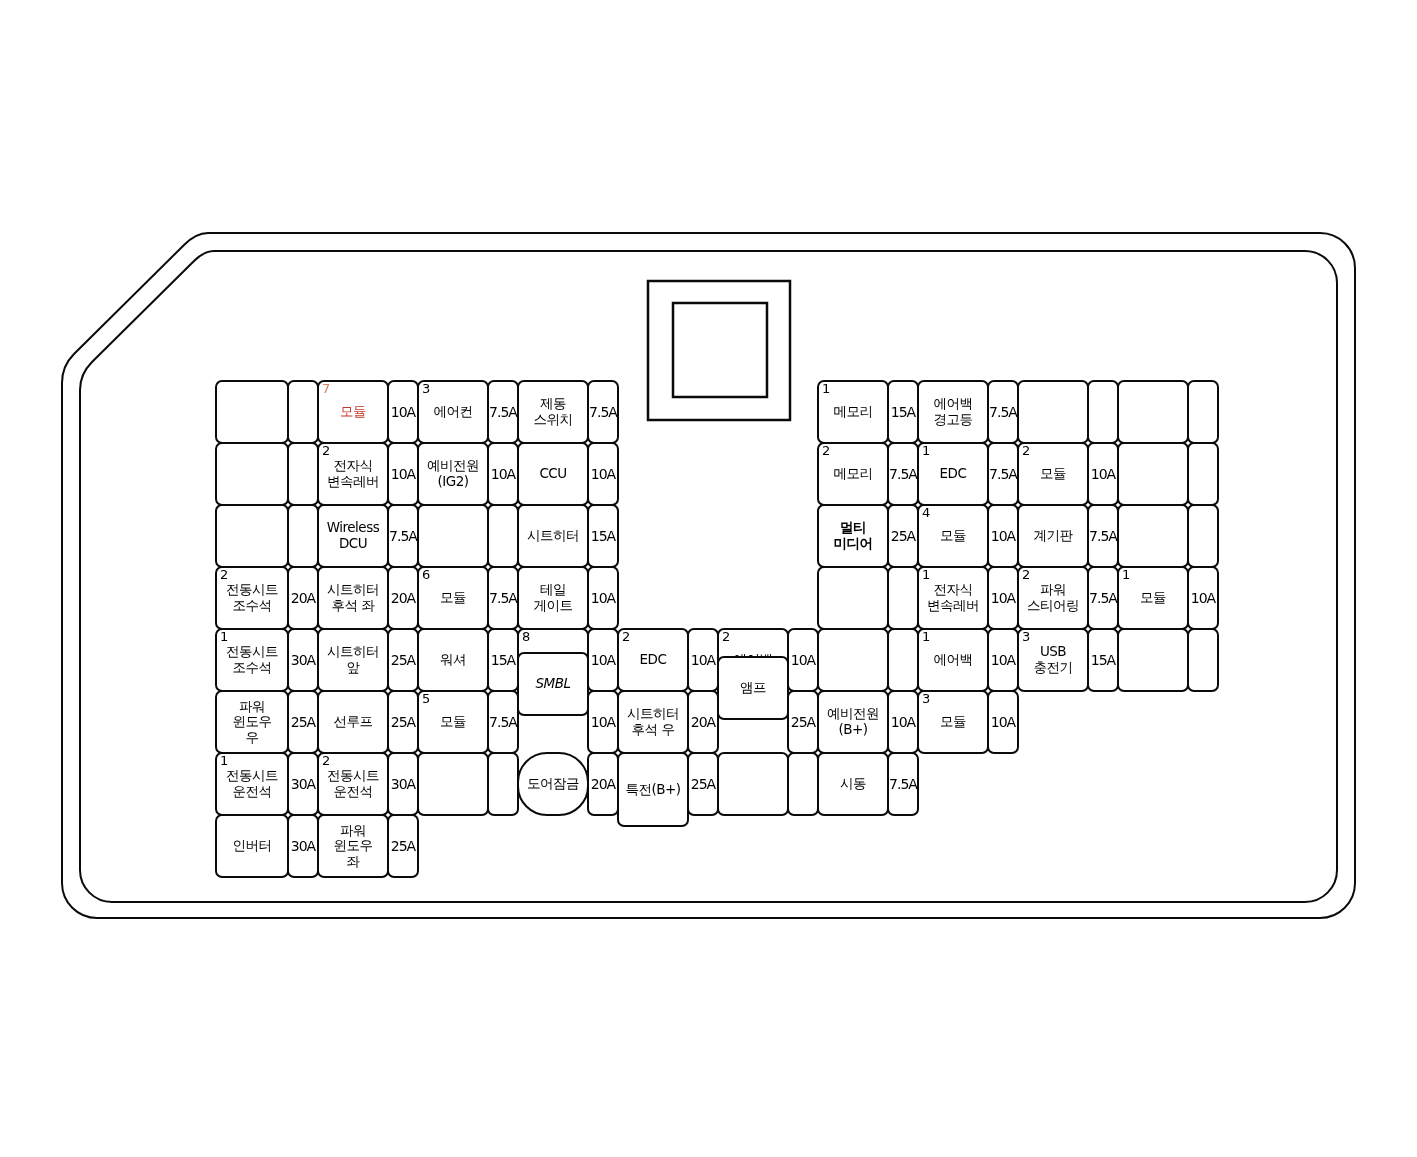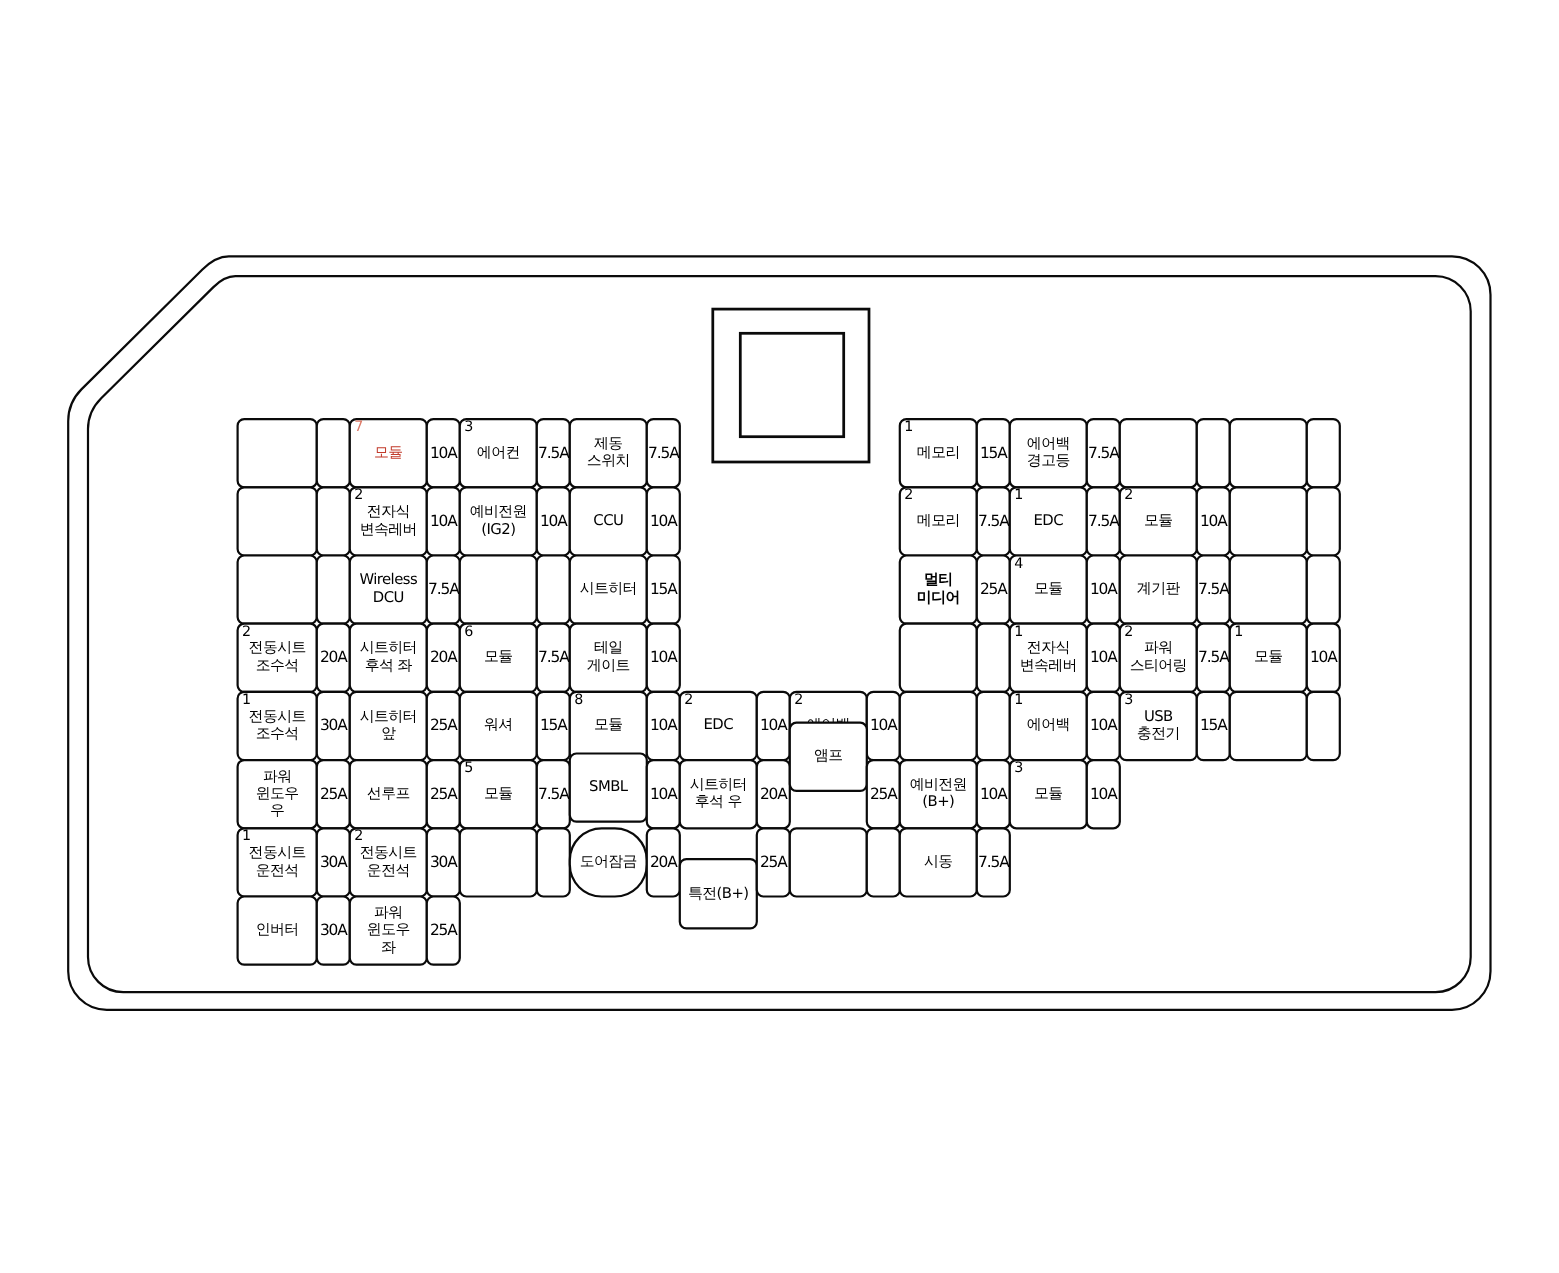--- a/index.html
+++ b/index.html
@@ -150,21 +150,21 @@
       <div class="cell label" style="left: 1117px; top: 628px; width: 72px; height: 64px;"><span class="lbl"></span></div>
       <div class="cell amp" style="left: 1187px; top: 628px; width: 32px; height: 64px;"></div>
       <div class="cell label" style="left: 215px; top: 690px; width: 74px; height: 64px;"><span class="lbl">파워
 윈도우
 우</span></div>
       <div class="cell amp" style="left: 287px; top: 690px; width: 32px; height: 64px;">25A</div>
       <div class="cell label" style="left: 317px; top: 690px; width: 72px; height: 64px;"><span class="lbl">선루프</span></div>
       <div class="cell amp" style="left: 387px; top: 690px; width: 32px; height: 64px;">25A</div>
       <div class="cell label" style="left: 417px; top: 690px; width: 72px; height: 64px;"><span class="idx">5</span><span class="lbl">모듈</span></div>
       <div class="cell amp" style="left: 487px; top: 690px; width: 32px; height: 64px;">7.5A</div>
-      <div class="cell label" style="left: 517px; top: 684px; width: 72px; height: 64px;"><span class="lbl">SMBL</span></div>
+      <div class="cell label" style="left: 517px; top: 652px; width: 72px; height: 64px; font-style: italic;"><span class="lbl">SMBL</span></div>
       <div class="cell amp" style="left: 587px; top: 690px; width: 32px; height: 64px;">10A</div>
       <div class="cell label" style="left: 617px; top: 690px; width: 72px; height: 64px;"><span class="lbl">시트히터
 후석 우</span></div>
       <div class="cell amp" style="left: 687px; top: 690px; width: 32px; height: 64px;">20A</div>
       <div class="cell label" style="left: 717px; top: 656px; width: 72px; height: 64px;"><span class="lbl">앰프</span></div>
       <div class="cell amp" style="left: 787px; top: 690px; width: 32px; height: 64px;">25A</div>
       <div class="cell label" style="left: 817px; top: 690px; width: 72px; height: 64px;"><span class="lbl">예비전원
 (B+)</span></div>
       <div class="cell amp" style="left: 887px; top: 690px; width: 32px; height: 64px;">10A</div>
       <div class="cell label" style="left: 917px; top: 690px; width: 72px; height: 64px;"><span class="idx">3</span><span class="lbl">모듈</span></div>
@@ -172,21 +172,21 @@
       <div class="cell label" style="left: 215px; top: 752px; width: 74px; height: 64px;"><span class="idx">1</span><span class="lbl">전동시트
 운전석</span></div>
       <div class="cell amp" style="left: 287px; top: 752px; width: 32px; height: 64px;">30A</div>
       <div class="cell label" style="left: 317px; top: 752px; width: 72px; height: 64px;"><span class="idx">2</span><span class="lbl">전동시트
 운전석</span></div>
       <div class="cell amp" style="left: 387px; top: 752px; width: 32px; height: 64px;">30A</div>
       <div class="cell label" style="left: 417px; top: 752px; width: 72px; height: 64px;"><span class="lbl"></span></div>
       <div class="cell amp" style="left: 487px; top: 752px; width: 32px; height: 64px;"></div>
       <div class="cell label" style="left: 517px; top: 752px; width: 72px; height: 64px; border-radius: 30px;"><span class="lbl">도어잠금</span></div>
       <div class="cell amp" style="left: 587px; top: 752px; width: 32px; height: 64px;">20A</div>
-      <div class="cell label" style="left: 617px; top: 780px; width: 72px; height: 65px; text-align: right;"><span class="lbl">특전(B+)</span></div>
+      <div class="cell label" style="left: 617px; top: 752px; width: 72px; height: 75px; text-align: right;"><span class="lbl">특전(B+)</span></div>
       <div class="cell amp" style="left: 687px; top: 752px; width: 32px; height: 64px;">25A</div>
       <div class="cell label" style="left: 717px; top: 752px; width: 72px; height: 64px;"><span class="lbl"></span></div>
       <div class="cell amp" style="left: 787px; top: 752px; width: 32px; height: 64px;"></div>
       <div class="cell label" style="left: 817px; top: 752px; width: 72px; height: 64px;"><span class="lbl">시동</span></div>
       <div class="cell amp" style="left: 887px; top: 752px; width: 32px; height: 64px;">7.5A</div>
       <div class="cell label" style="left: 215px; top: 814px; width: 74px; height: 64px;"><span class="lbl">인버터</span></div>
       <div class="cell amp" style="left: 287px; top: 814px; width: 32px; height: 64px;">30A</div>
       <div class="cell label" style="left: 317px; top: 814px; width: 72px; height: 64px;"><span class="lbl">파워
 윈도우
 좌</span></div>

